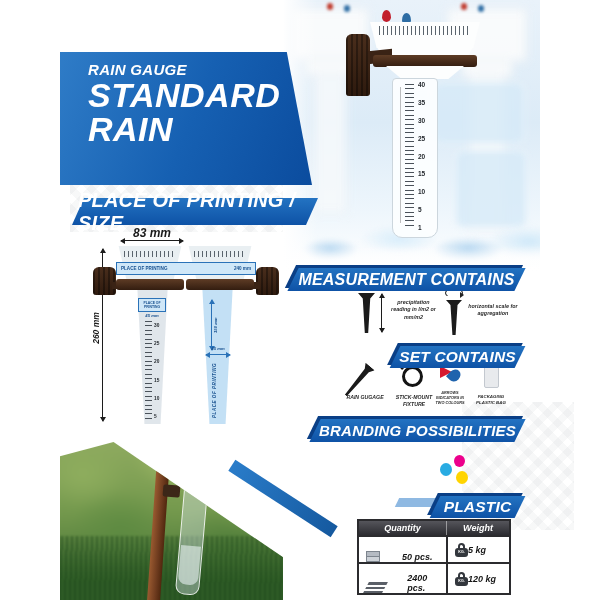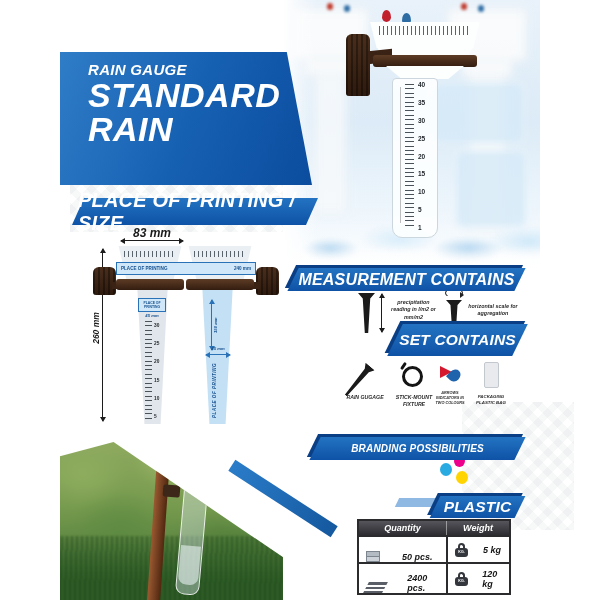--- a/index.html
+++ b/index.html
@@ -117,21 +117,21 @@
 
   
   .ptable { position:absolute; left:357px; top:519px; width:154px; border:2px solid #2b2b2e;
     background:#fff; z-index:5; }
   .ptable .hrow { display:flex; height:14px; background:linear-gradient(180deg,#55555b,#2c2c31);
     color:#fff; font-size:9px; font-weight:bold; font-style:italic; }
   .ptable .hcell { display:flex; align-items:center; justify-content:center; }
   .ptable .row { display:flex; border-top:2px solid #2b2b2e; font-size:9px; font-weight:bold;
     font-style:italic; color:#151515; }
   .ptable .c1 { width:58%; display:flex; align-items:flex-end; gap:22px; padding:0 0 0 7px; }
-  .ptable .c2 { width:42%; display:flex; align-items:center; gap:15px; border-left:2px solid #2b2b2e;
+  .ptable .c2 { width:42%; display:flex; align-items:center; gap:0; border-left:2px solid #2b2b2e;
     padding-left:7px; }
   .box-icon { width:14px; height:11px; background:#cdd2d8; border:1px solid #7d858e; position:relative; }
   .box-icon::before { content:""; position:absolute; left:0; top:0; width:100%; height:4px;
     background:#b5bbc3; border-bottom:1px solid #7d858e; }
   .pallet-icon { width:20px; height:11px; transform:skewX(-28deg);
     background:repeating-linear-gradient(to bottom, #5a5f67 0 2.5px, transparent 2.5px 4.6px); }
   .kb { width:13px; height:14px; position:relative; }
   .kb .handle { position:absolute; left:3px; top:0; width:7px; height:6px; border:2px solid #33373d;
     border-bottom:none; border-radius:4px 4px 0 0; }
   .kb .body { position:absolute; left:0; bottom:0; width:13px; height:9px; background:#33373d;
@@ -292,36 +292,36 @@
     <div class="bg"></div>
     <div class="label">MEASUREMENT CONTAINS</div>
   </div>
   <div class="sil" style="left:358px; top:293px; width:17px; height:40px;"></div>
   <div class="dimv" style="left:381px; top:294px; height:38px;"></div>
   <div class="caption" style="left:390px; top:299px; width:47px;">precipitation reading in l/m2 or mm/m2</div>
   <div class="arc" style="left:445px; top:288px; width:18px; height:10px;"></div>
   <div class="sil" style="left:446px; top:300px; width:16px; height:35px;"></div>
   <div class="caption" style="left:466px; top:303px; width:54px;">horizontal scale for aggregation</div>
 
-  <div class="banner" style="left:395px; top:324px; width:125px; height:32px; font-size:15.5px;">
+  <div class="banner" style="left:395px; top:346px; width:125px; height:22px; font-size:15.5px;">
     <div class="shadow"></div>
     <div class="bg"></div>
     <div class="label">SET CONTAINS</div>
   </div>
   <div class="sil" style="left:352px; top:362px; width:12px; height:38px; transform:rotate(40deg);"></div>
   <div class="caption" style="left:334px; top:394px; width:62px; font-size:5.2px;">RAIN GUGAGE</div>
   <div class="ring" style="left:402px; top:366px; width:21px; height:21px;"></div>
   <div class="caption" style="left:392px; top:394px; width:44px; font-size:5.2px;">STICK-MOUNT FIXTURE</div>
   <div class="tri-red" style="left:440px; top:366px; border-left:12px solid #d6182e;"></div>
   <div class="drop-blue" style="left:449px; top:369px; width:11px; height:13px; background:#1f63ad;"></div>
   <div class="caption" style="left:433px; top:391px; width:34px; font-size:3.8px;">ARROWS INDICATORS IN TWO COLOURS</div>
   <div class="bag" style="left:484px; top:362px; width:15px; height:26px; background:#e8eaed; border:1px solid #c3c8cf;"></div>
   <div class="caption" style="left:470px; top:394px; width:42px; font-size:4.4px;">PACKAGING PLASTIC BAG</div>
 
-  <div class="banner" style="left:315px; top:419px; width:205px; height:23px; font-size:10px;margin-top:18px;">
+  <div class="banner" style="left:315px; top:419px; width:205px; height:23px; font-size:15px;">
     <div class="shadow"></div>
     <div class="bg"></div>
     <div class="label">BRANDING POSSIBILITIES</div>
   </div>
   <div style="position:absolute; left:440px; top:452px; width:36px; height:38px;">
     <div class="cdrop" style="left:14px; top:3px; width:11px; height:12px; background:#ec008c;"></div>
     <div class="cdrop" style="left:0; top:11px; width:12px; height:13px; background:#29abe2;"></div>
     <div class="cdrop" style="left:16px; top:19px; width:12px; height:13px; background:#ffd400;"></div>
   </div>
 

